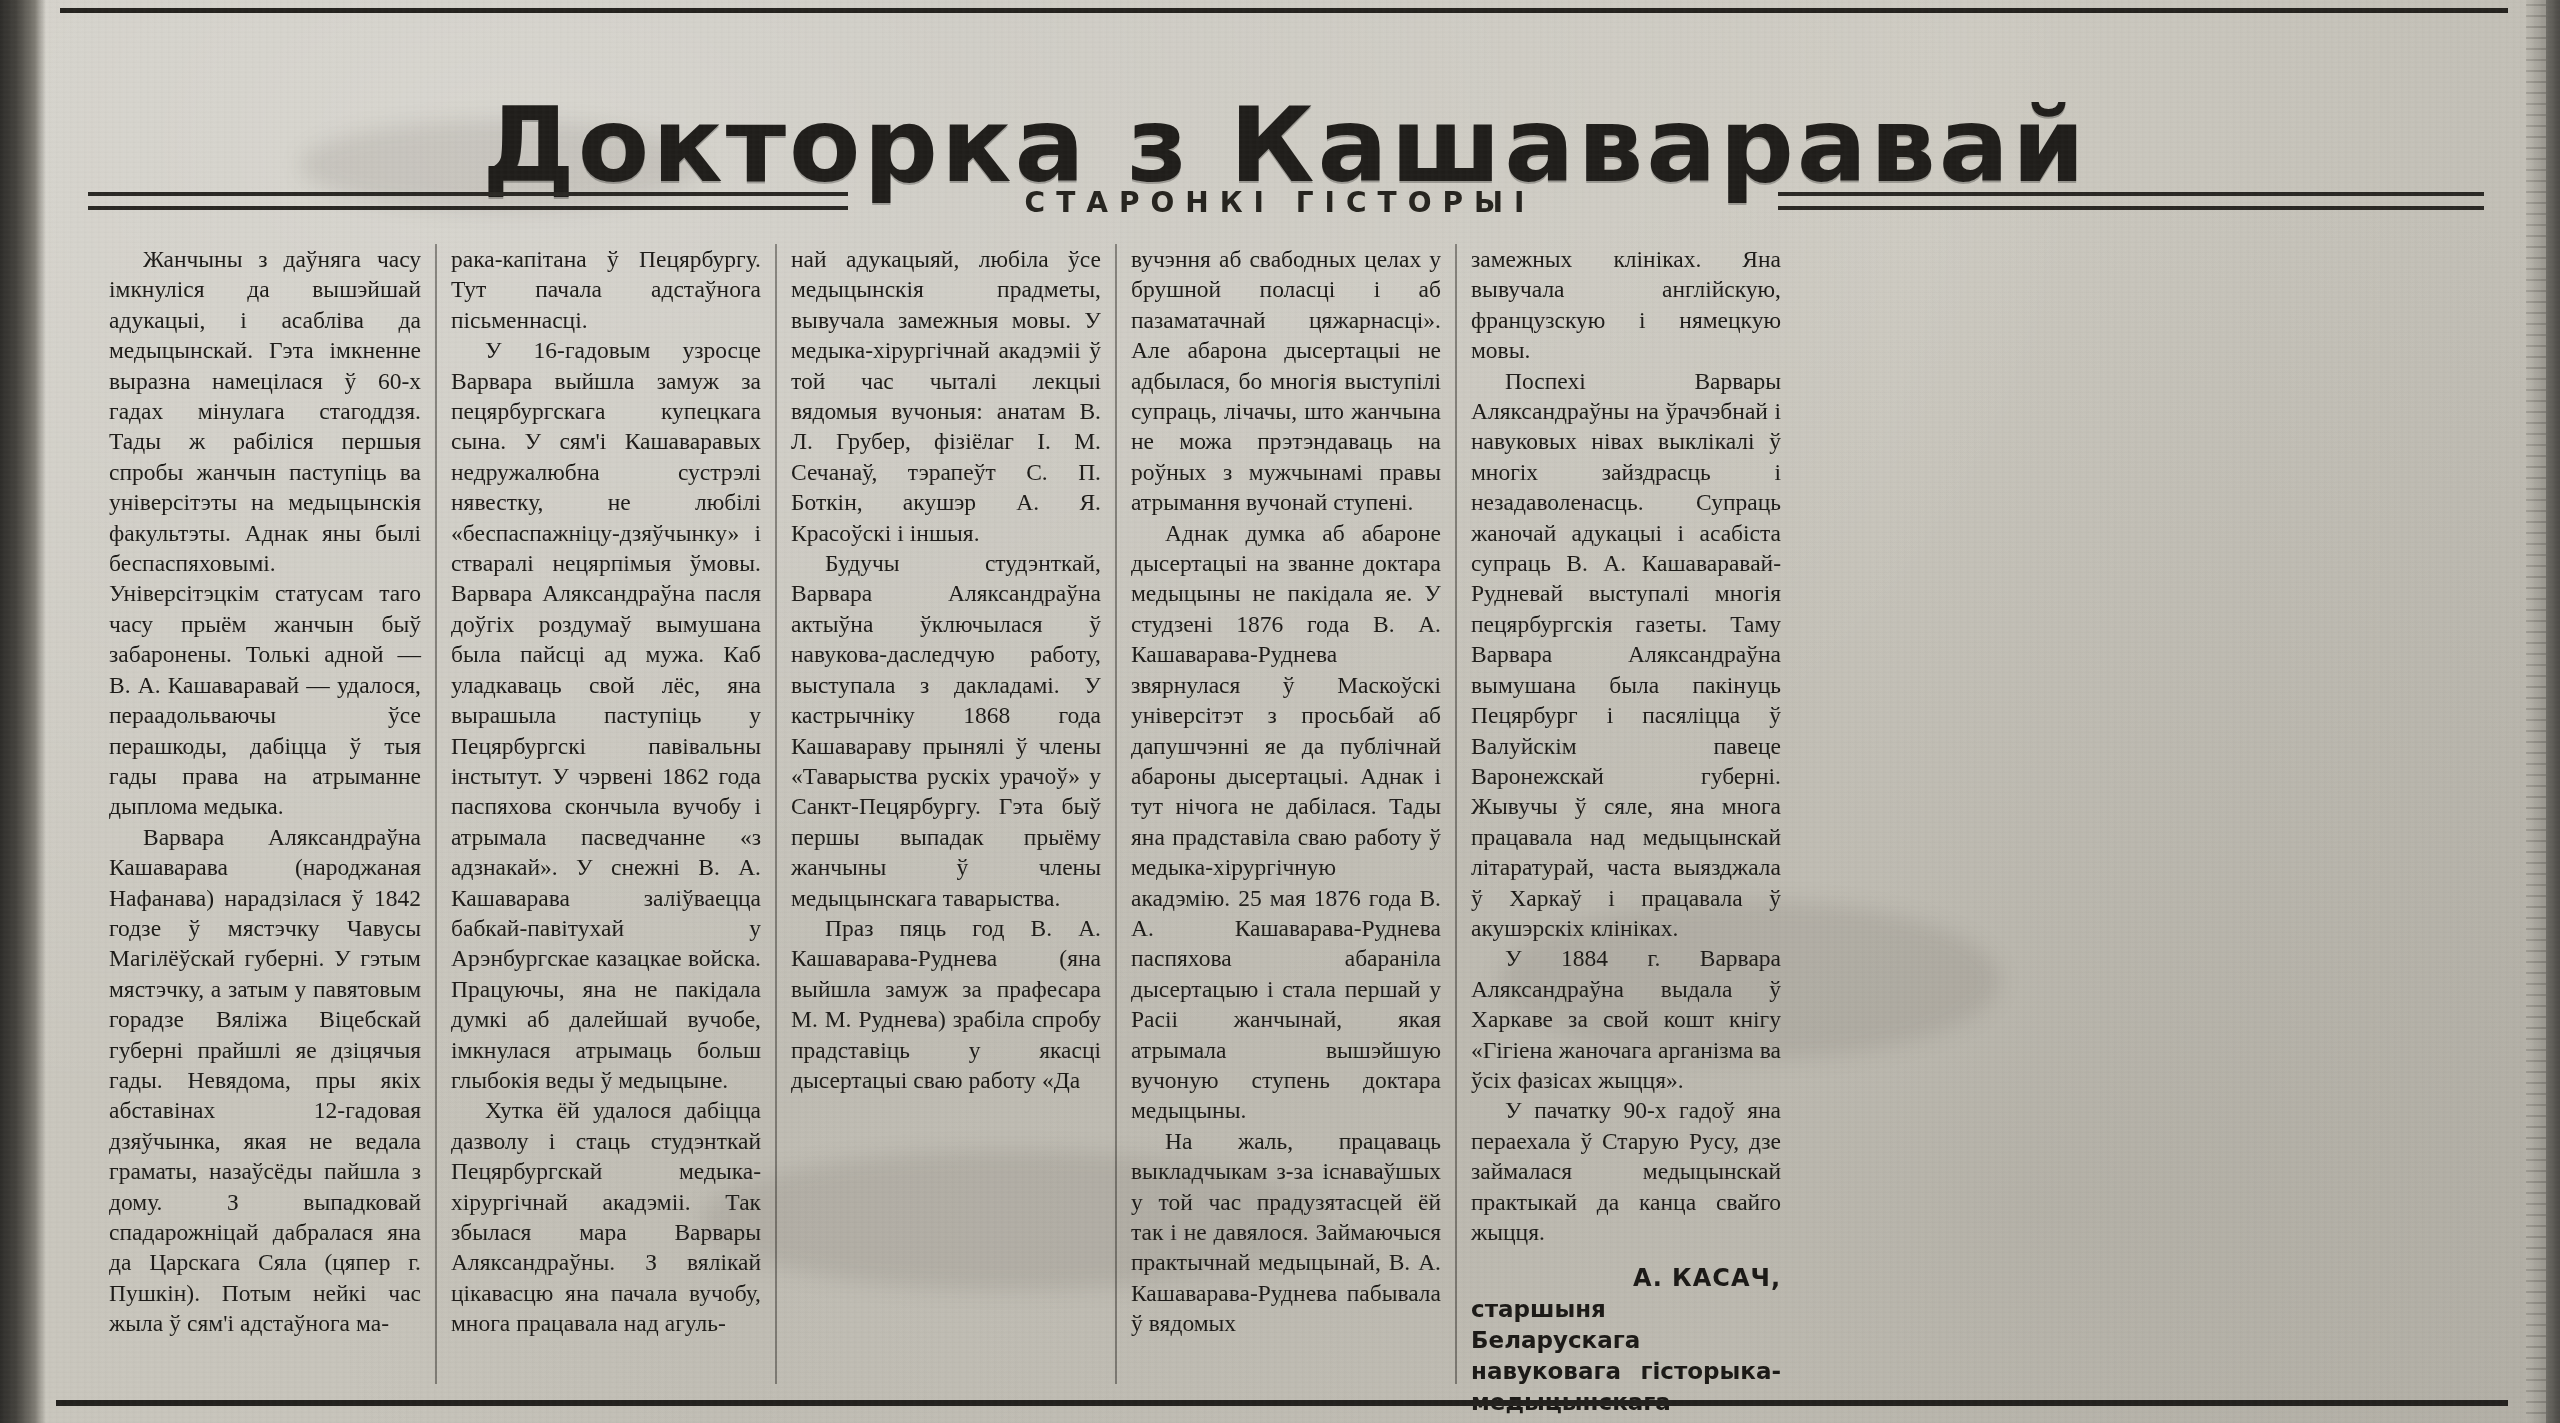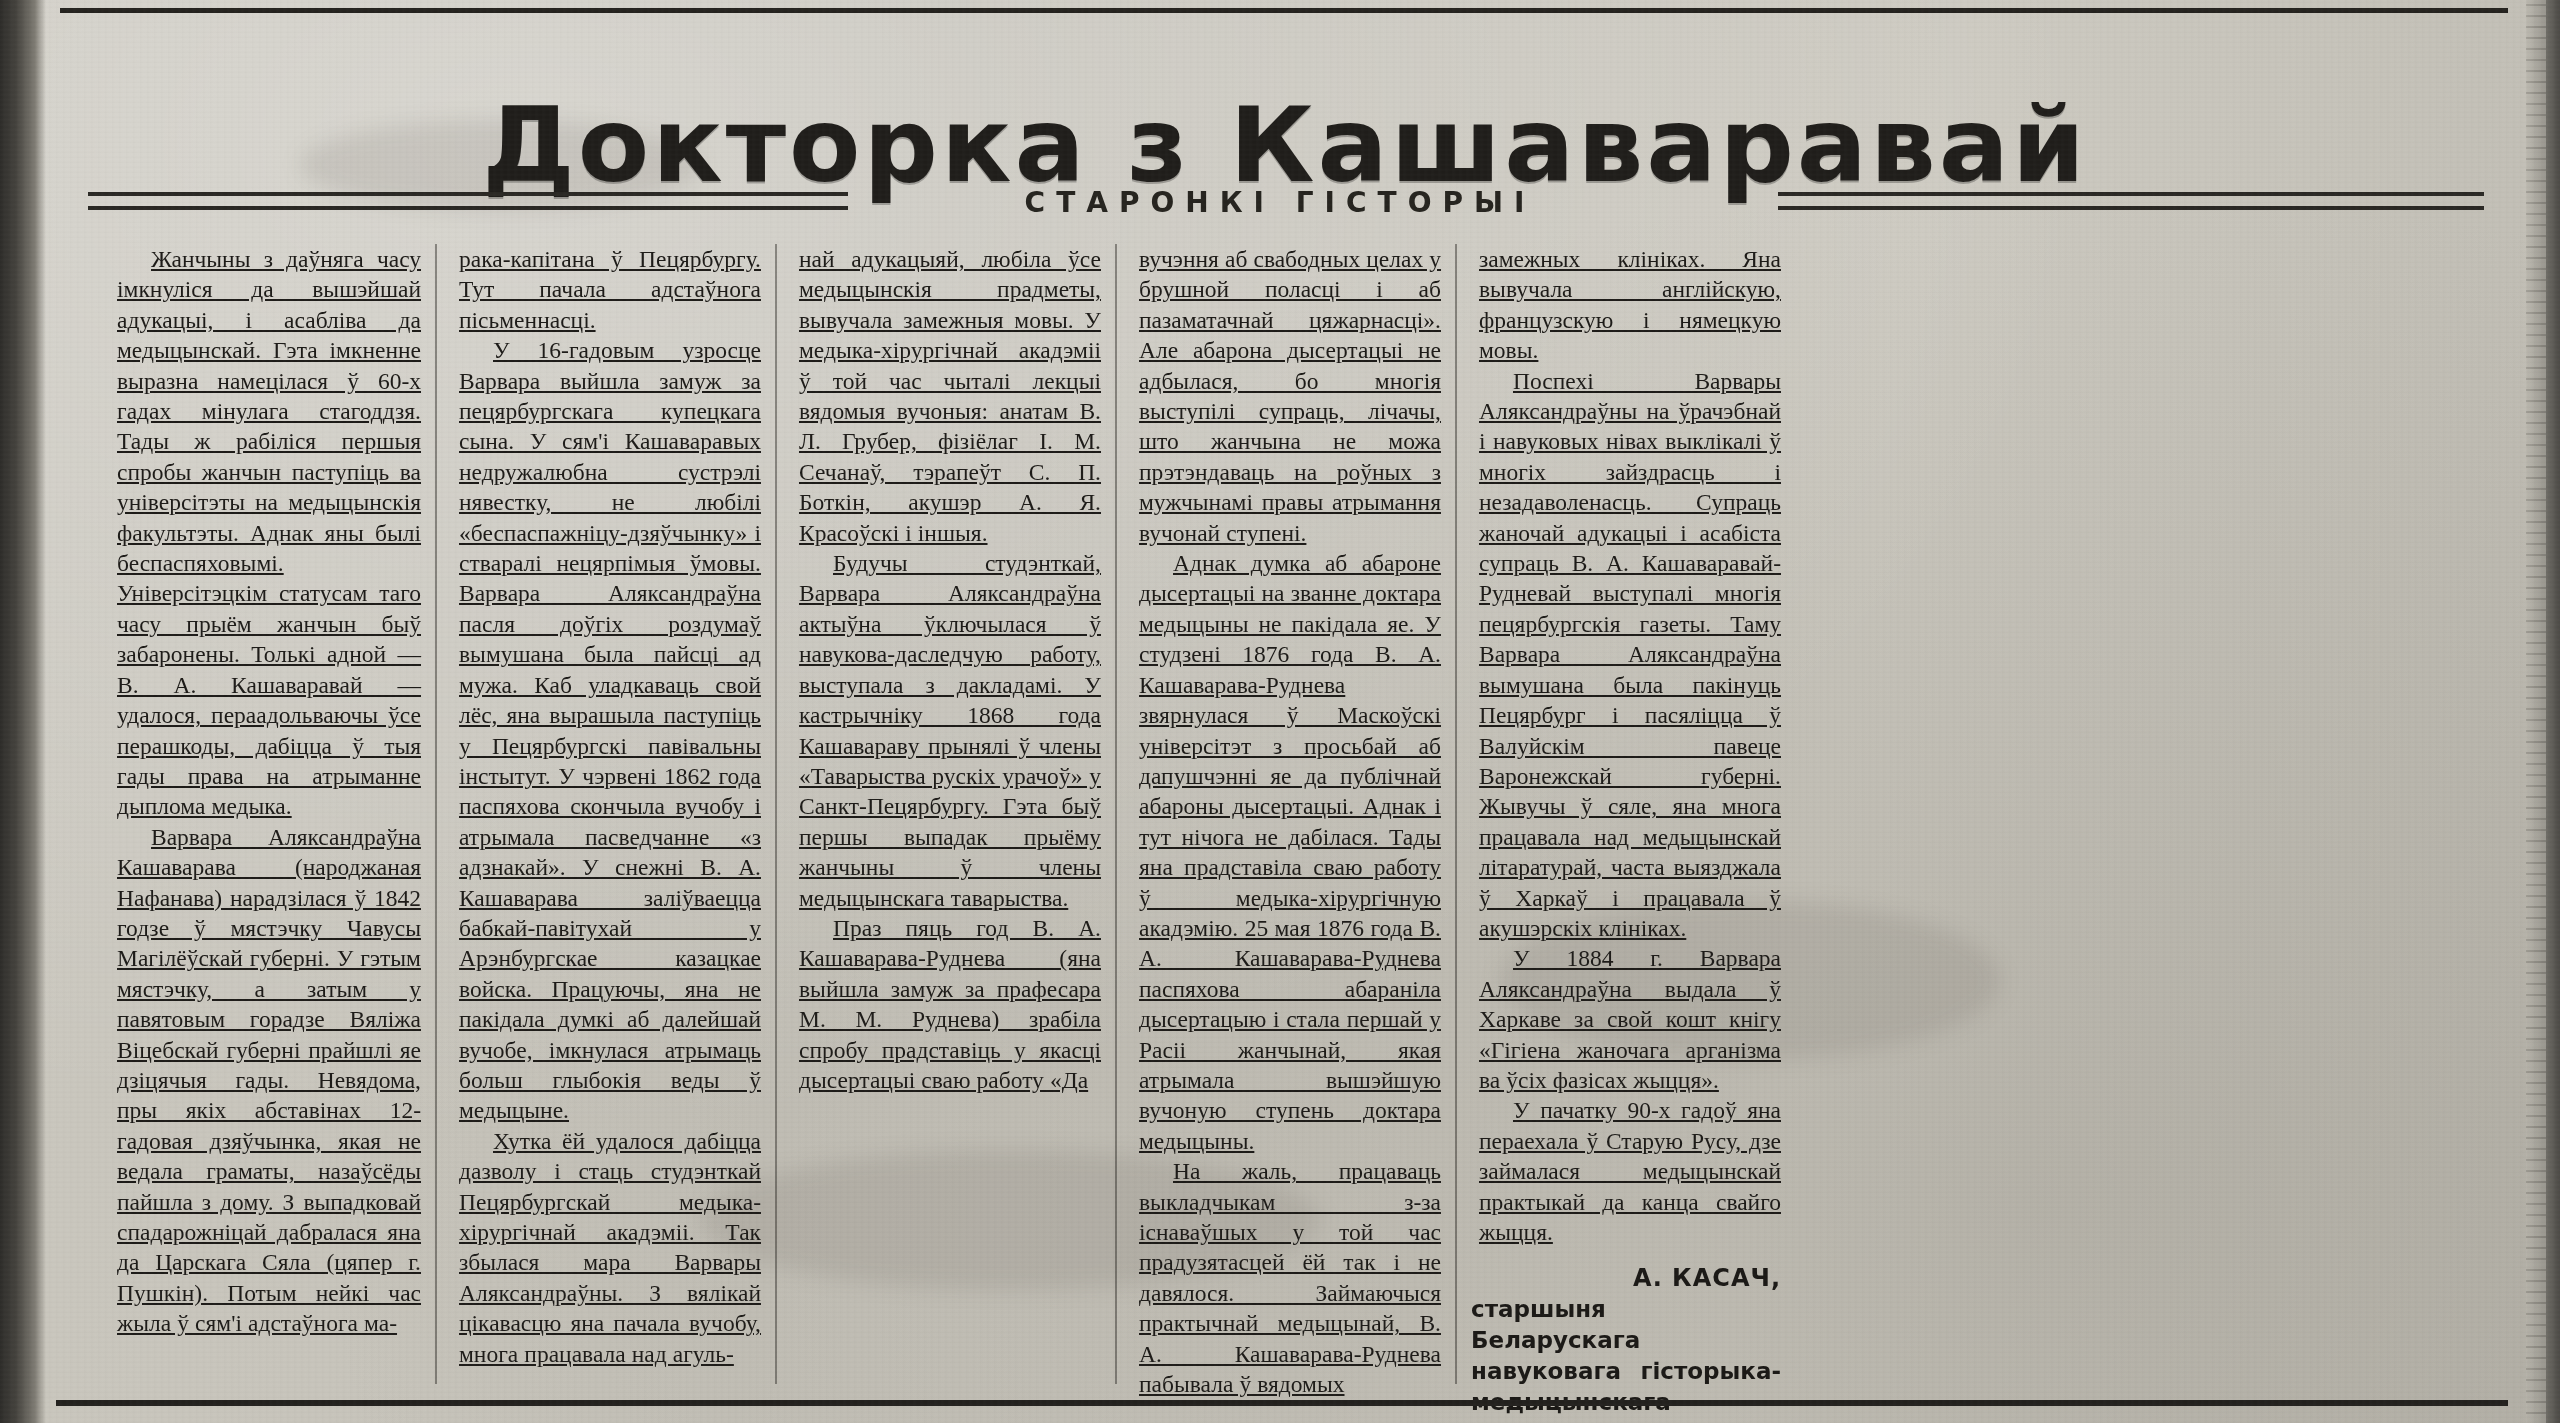--- a/index.html
+++ b/index.html
@@ -110,32 +110,31 @@
     gap: 0px;
   }
   .col {
     width: 340px;
     position: relative;
     padding: 0 14px;
     box-sizing: border-box;
   }
   .col + .col { border-left: 2px solid rgba(40,38,34,0.45); }
   .col p {
-    margin: 0 0 0px 8px;
+    margin: 0 0 0px 0;
     text-align: justify;
     text-justify: inter-word;
     font-family: "Liberation Serif", serif;
     font-size: 23.5px;
     line-height: 30.4px;
     color: #1d1b18;
     text-indent: 34px;
     hyphens: auto;
     -webkit-hyphens: auto;
     word-spacing: 0.2px;
-    text-decoration: underline;
   }
   .col p.noindent { text-indent: 0; }
   .sign {
     margin-top: 16px;
     text-align: right;
     font-family: "DejaVu Sans", sans-serif;
     font-weight: 700;
     font-size: 24px;
     line-height: 31px;
     color: #1b1916;

